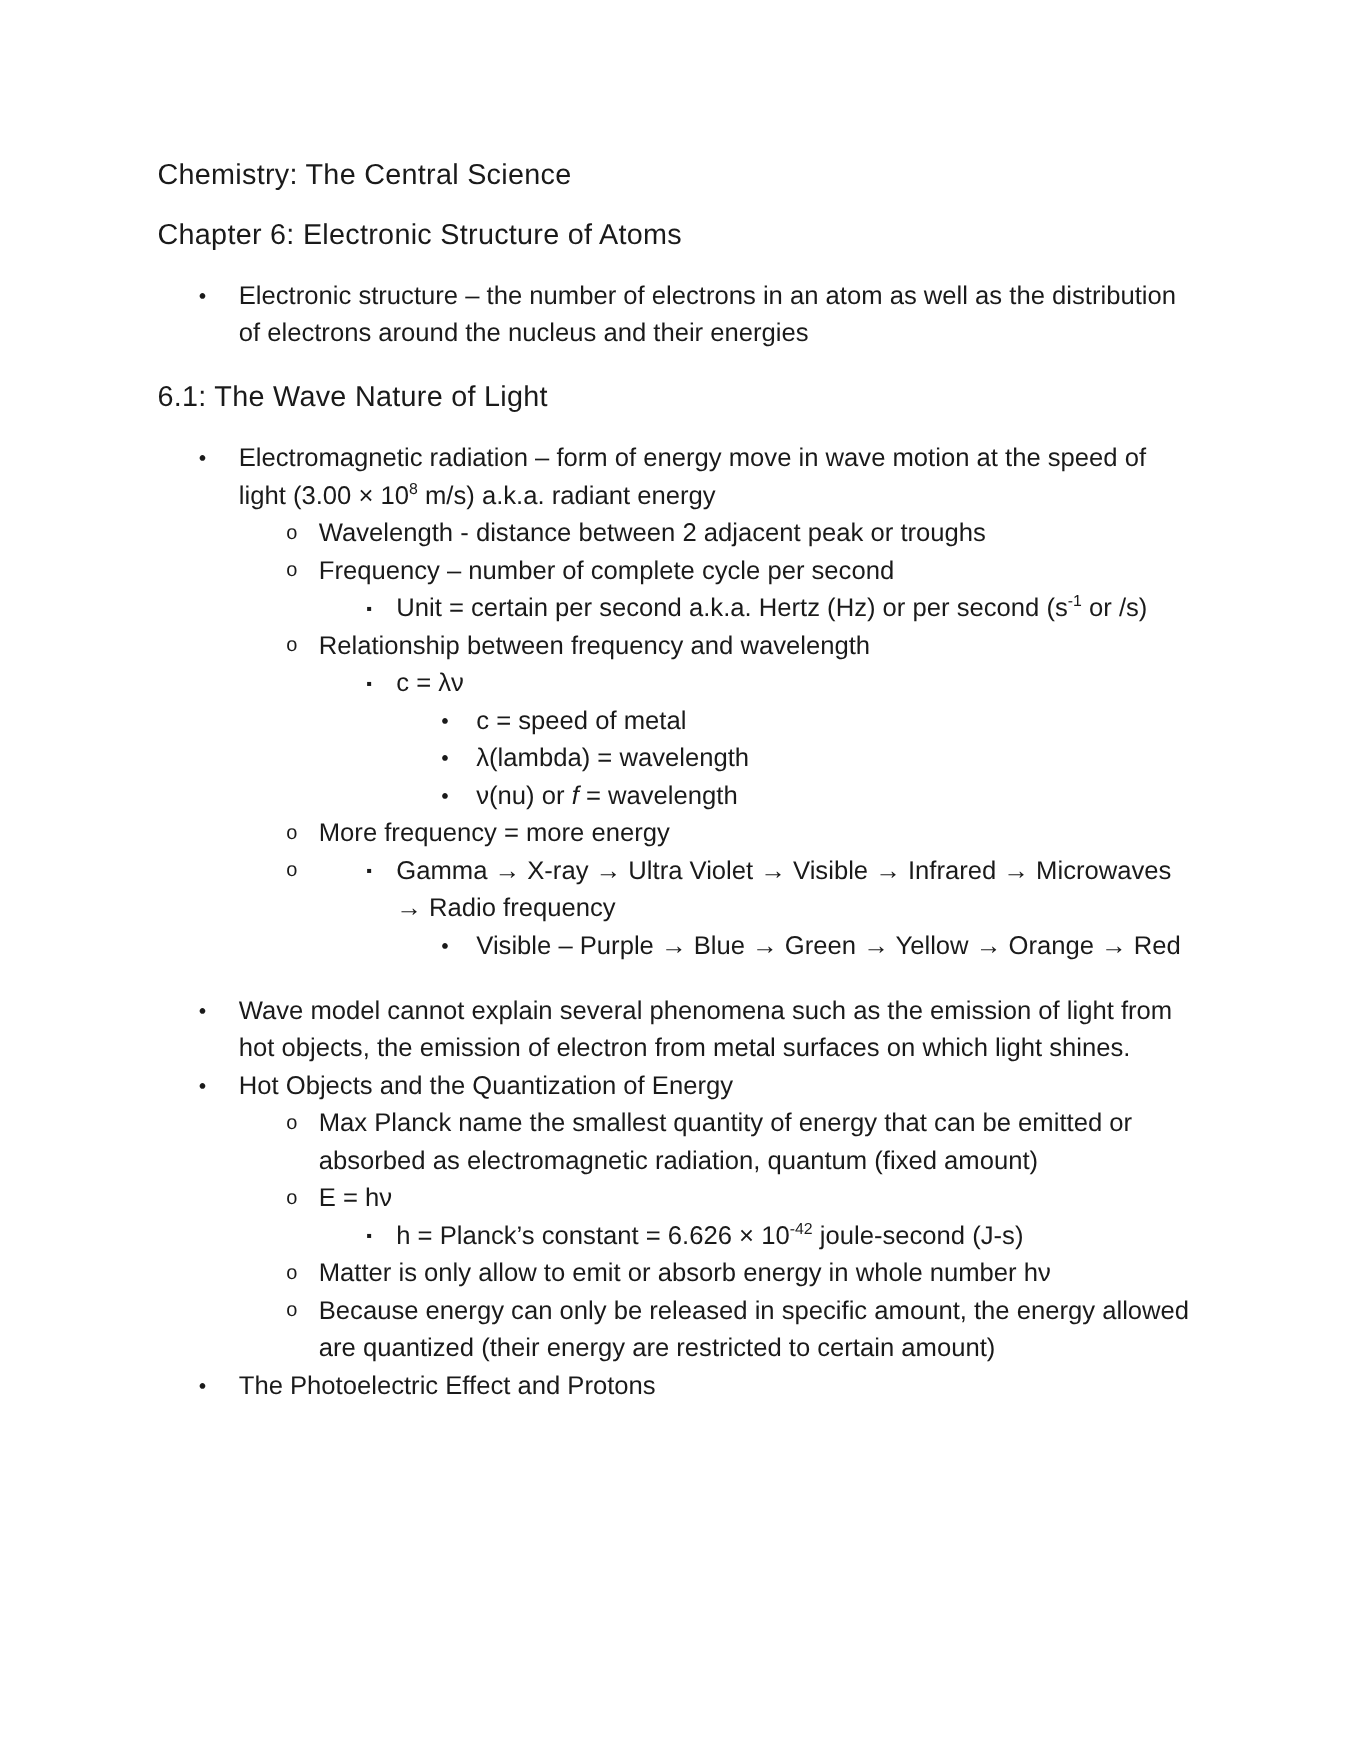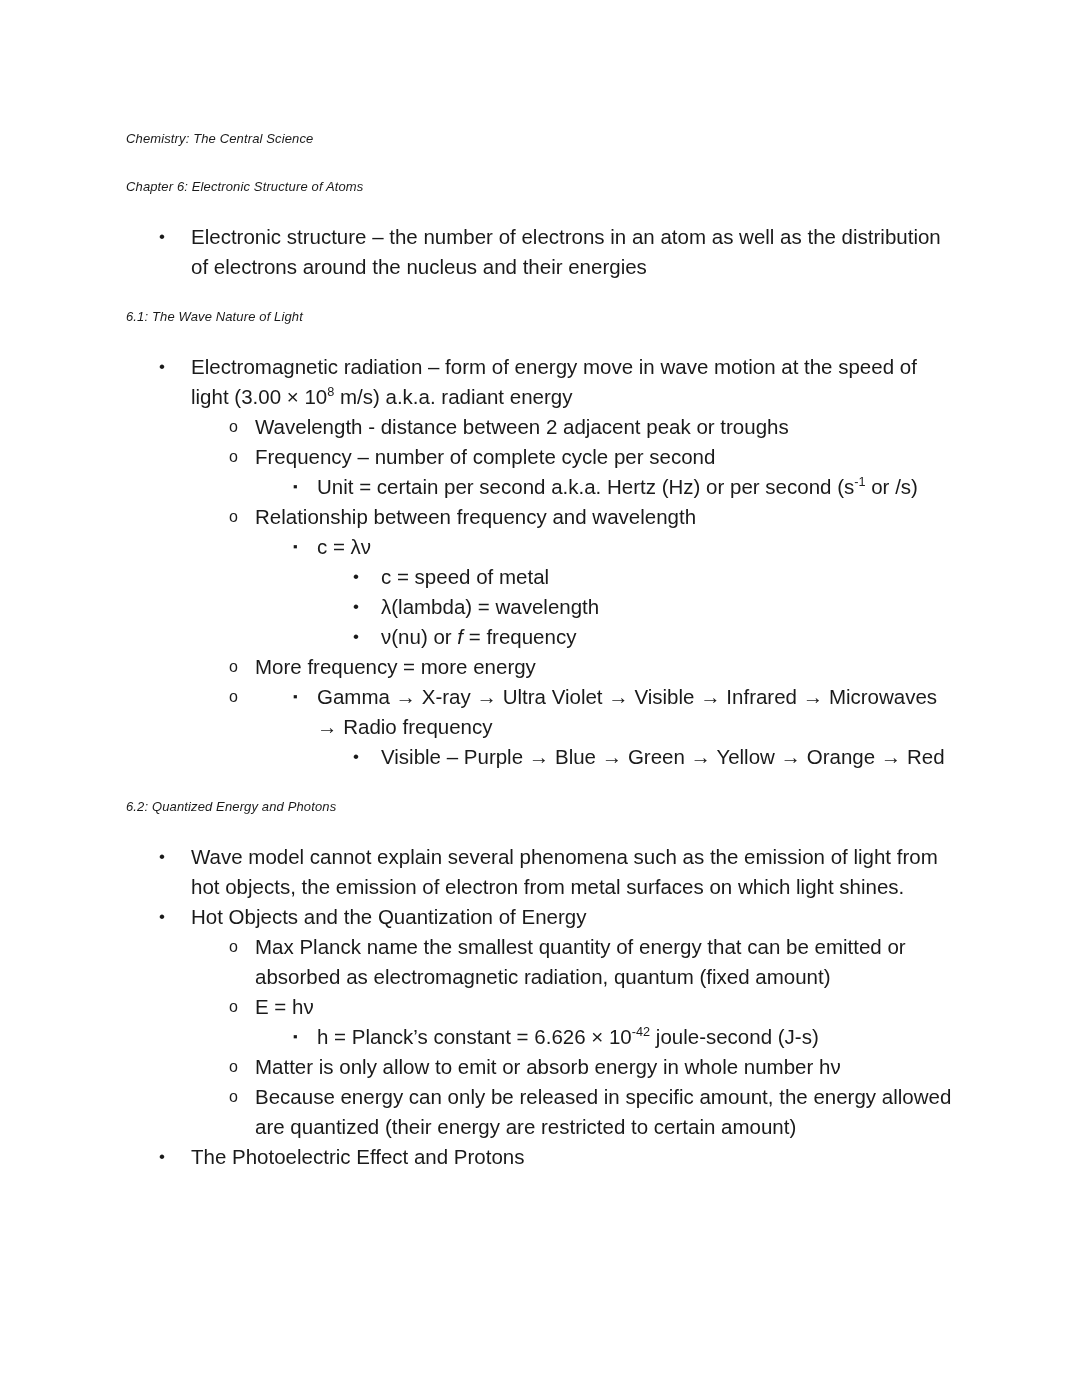--- a/index.html
+++ b/index.html
@@ -23,25 +23,24 @@
   }
   .content {
     position: absolute;
     left: 126px;
     top: 126px;
     width: 828px;
   }
 
   
   .para {
-    font-size: 13px;
+    font-size: 23px;
     line-height: 26px;
     margin: 0 0 22px 0;
     letter-spacing: 0.01em;
-    font-style: italic;
   }
 
   
   ul.lvl {
     list-style: none;
     margin: 0;
     padding: 0;
   }
   li.item {
     position: relative;
@@ -146,21 +145,21 @@
                   <li class="item">
                     <span class="marker">•</span>
                     <span class="txt">c = speed of metal</span>
                   </li>
                   <li class="item">
                     <span class="marker">•</span>
                     <span class="txt">λ(lambda) = wavelength</span>
                   </li>
                   <li class="item">
                     <span class="marker">•</span>
-                    <span class="txt"><span>ν(nu) or </span><span class="ital">f</span><span> = frequency</span></span>
+                    <span class="txt"><span>ν(nu) or </span><span class="ital">f</span><span> = wavelength</span></span>
                   </li>
                 </ul>
               </li>
             </ul>
           </li>
 
           <li class="item">
             <span class="marker">o</span>
             <span class="txt">More frequency = more energy</span>
           </li>
@@ -181,21 +180,20 @@
                 </ul>
               </li>
             </ul>
           </li>
         </ul>
       </li>
     </ul>
 
     <div class="group-gap"></div>
 
-    <p class="para">6.2: Quantized Energy and Photons</p>
 
     <ul class="lvl l1">
       <li class="item">
         <span class="marker">•</span>
         <span class="txt"> Wave model cannot explain several phenomena such as the emission of light from hot objects, the emission of electron from metal surfaces on which light shines.</span>
       </li>
 
       <li class="item">
         <span class="marker">•</span>
         <span class="txt">Hot Objects and the Quantization of Energy</span>

